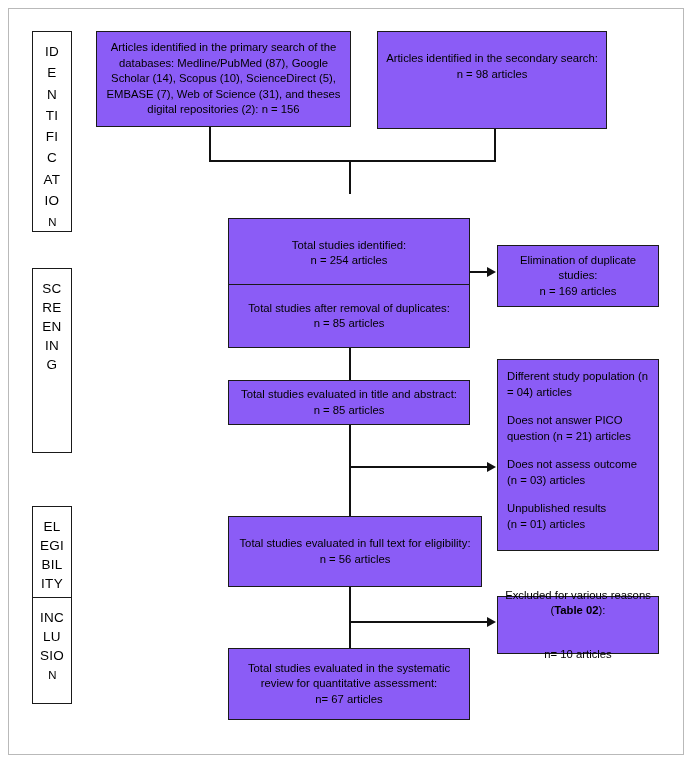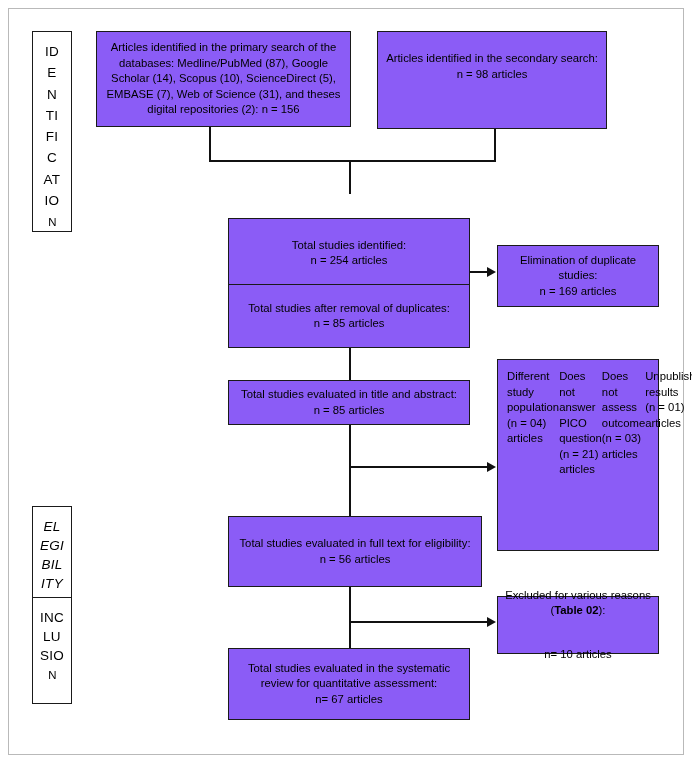--- a/index.html
+++ b/index.html
@@ -94,22 +94,29 @@
     <span>E</span>
     <span>N</span>
     <span>TI</span>
     <span>FI</span>
     <span>C</span>
     <span>AT</span>
     <span>IO</span>
     <span class="rot" style="font-size:11.5px;">N</span>
   </div>
 
+  <div class="stage" style="left:32px; top:268px; width:40px; height:185px;">
+    <span>SC</span>
+    <span>RE</span>
+    <span>EN</span>
+    <span>IN</span>
+    <span>G</span>
+  </div>
 
-  <div class="stage" style="left:32px; top:506px; width:40px; height:96px;font-style:italic;">
+  <div class="stage" style="left:32px; top:506px; width:40px; height:96px;">
     <span>EL</span>
     <span>EGI</span>
     <span>BIL</span>
     <span>ITY</span>
   </div>
 
   <div class="stage" style="left:32px; top:597px; width:40px; height:107px;">
     <span>INC</span>
     <span>LU</span>
     <span>SIO</span>
@@ -151,21 +158,21 @@
 
   <div class="node" style="left:497px; top:245px; width:162px; height:62px;">Elimination of duplicate studies:
 n = 169 articles</div>
 
   <div class="node" style="left:228px; top:380px; width:242px; height:45px;">Total studies evaluated in title and abstract:
 n = 85 articles</div>
 
   <div class="node" style="left:228px; top:516px; width:254px; height:71px;">Total studies evaluated in full text for eligibility:
 n = 56 articles</div>
 
-  <div class="node leftalign topalign" style="left:497px; top:359px; width:162px; height:192px; padding:9px 8px 0 9px; justify-content:space-between;">
+  <div class="node leftalign topalign" style="left:497px; top:359px; width:162px; height:192px; padding:9px 8px 0 9px; flex-direction:column;">
     <div class="excl-line">Different study population (n = 04) articles</div>
     <div class="excl-line">Does not answer PICO question (n = 21) articles</div>
     <div class="excl-line">Does not assess outcome (n = 03) articles</div>
     <div class="excl-line">Unpublished results
 (n = 01) articles</div>
   </div>
 
   <div class="node" style="left:497px; top:596px; width:162px; height:58px; flex-direction:column;gap:28px;">
     <div><span>Excluded for various reasons (</span><b>Table 02</b><span>):</span></div>
     <div>n= 10 articles</div>

